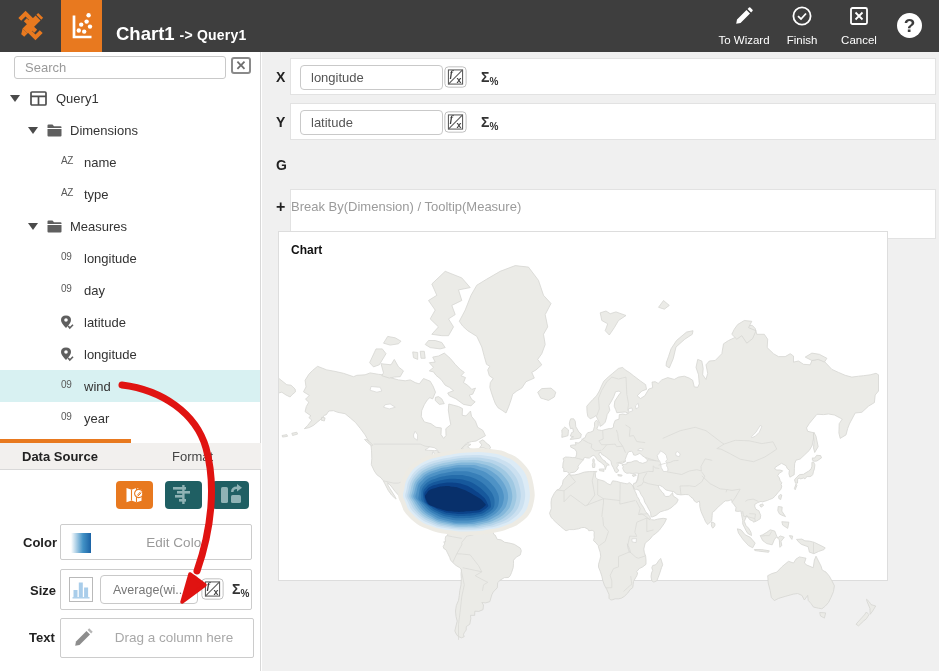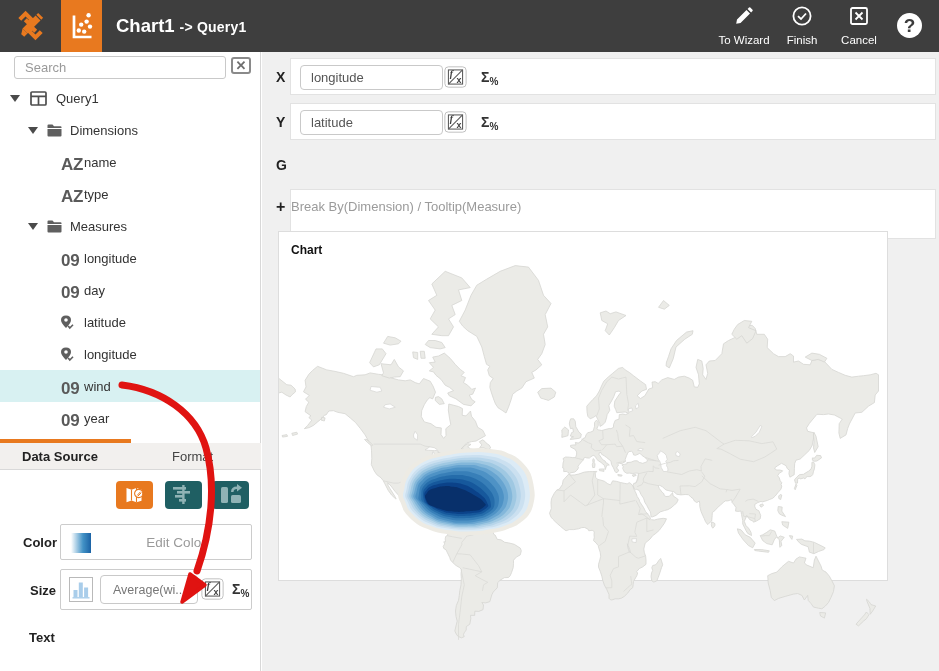--- a/index.html
+++ b/index.html
@@ -1,30 +1,30 @@
 <!DOCTYPE html>
 <html><head><meta charset="utf-8"><style>
 *{margin:0;padding:0;box-sizing:border-box}
 html,body{width:939px;height:671px;overflow:hidden;background:#fff;font-family:"Liberation Sans",sans-serif}
 .abs{position:absolute}
 #topbar{position:absolute;left:0;top:0;width:939px;height:52px;background:#3e3e3e}
 #logo{position:absolute;left:0;top:0;width:61px;height:52px}
 #ctab{position:absolute;left:61px;top:0;width:41px;height:52px;background:#e8791f}
-#title{position:absolute;left:116px;top:15px;color:#fff;font-size:18.5px;font-weight:bold}
+#title{position:absolute;left:116px;top:23px;color:#fff;font-size:18.5px;font-weight:bold}
 #title small{font-size:14px;font-weight:bold;letter-spacing:.2px}
 .topbtn{position:absolute;top:5px;width:70px;text-align:center;color:#fff}
 .topbtn .lbl{font-size:11.5px;margin-top:3px;font-weight:normal}
 #help{position:absolute;left:897px;top:13px;width:25px;height:25px;border-radius:50%;background:#fff;color:#3c3c3c;font-weight:bold;font-size:19px;text-align:center;line-height:25px}
 #leftpanel{position:absolute;left:0;top:52px;width:261px;height:619px;background:#fff;border-right:1px solid #d8d8d8}
 #search{position:absolute;left:14px;top:4px;width:212px;height:23px;border:1px solid #c9c9c9;border-radius:3px;color:#9a9a9a;font-size:13px;line-height:22px;padding-left:10px}
 #clearbtn{position:absolute;left:231px;top:5px;width:20px;height:17px;border:2px solid #8a8a8a;border-radius:3px;color:#6e6e6e;font-size:13px;font-weight:bold;text-align:center;line-height:14px}
 .trow{position:absolute;left:0;width:261px;height:32px;font-size:13px;color:#333}
 .trow .txt{position:absolute;top:9px}
 .tri{position:absolute;top:13px;width:0;height:0;border-left:5px solid transparent;border-right:5px solid transparent;border-top:7px solid #4a4a4a}
-.icontxt{position:absolute;top:9px;font-size:17px;font-weight:bold;color:#5a5a5a;letter-spacing:-0.3px}
+.icontxt{position:absolute;top:9px;font-size:10px;font-weight:normal;color:#5a5a5a;letter-spacing:-0.3px}
 #hl{position:absolute;left:0;top:318px;width:260px;height:32px;background:#d8f1f2}
 #orangebar{position:absolute;left:0;top:387px;width:131px;height:4px;background:#e8791f}
 #tabrow{position:absolute;left:0;top:391px;width:261px;height:27px;background:#f2f0ee;border-bottom:1px solid #d9d9d9;font-size:13px;color:#222}
 #tabrow .t1{position:absolute;left:22px;top:6px;font-weight:bold}
 #tabrow .t2{position:absolute;left:172px;top:6px;color:#444}
 .chbtn{position:absolute;top:429px;width:37px;height:28px;border-radius:4px}
 .lrow-label{position:absolute;font-size:13px;font-weight:bold;color:#222}
 .lbox{position:absolute;left:60px;width:192px;border:1px solid #ccc;border-radius:2px;background:#fff}
 #rightpanel{position:absolute;left:262px;top:52px;width:677px;height:619px;background:#f0f0f0}
 .rlab{position:absolute;left:14px;font-size:14px;font-weight:bold;color:#222}
@@ -214,20 +214,31 @@
   <svg class="fxbtn" style="left:140px;top:7px" width="26" height="25" viewBox="0 0 26 25">
 <rect x="1" y="1" width="24" height="23" rx="4" fill="#fff" stroke="#b9b9b9"></rect>
 <rect x="5" y="4.5" width="16" height="16" fill="none" stroke="#5a5a5a" stroke-width="1.2"></rect>
 <path d="M5,20.5 L21,4.5" stroke="#5a5a5a" stroke-width="1.2"></path>
 <text x="6.5" y="13" font-size="11" font-style="italic" font-weight="bold" fill="#3d3d3d" font-family="Liberation Serif,serif">f</text>
 <text x="14" y="19.5" font-size="10" font-weight="bold" fill="#3d3d3d" font-family="Liberation Sans,sans-serif">x</text>
 </svg>
   <div class="sig" style="left:171px;top:11px">Σ<i>%</i></div>
 </div>
 <div class="lrow-label" style="left:29px;top:578px">Text</div>
+<div class="lbox" style="top:566px;height:40px;width:194px">
+  <div style="position:absolute;left:12px;top:7px">
+    <svg width="22" height="22" viewBox="0 0 22 22">
+          <g fill="#8d8d8d">
+            <path d="M3,15.5 L13.5,5 L17,8.5 L6.5,19 L2.2,19.8 Z"></path>
+            <path d="M14.6,3.9 L16.2,2.3 L19.7,5.8 L18.1,7.4 Z" fill="#b5b5b5"></path>
+          </g>
+        </svg>
+  </div>
+  <div style="position:absolute;left:38px;width:150px;text-align:center;top:11px;font-size:13.5px;color:#a8a8a8">Drag a column here</div>
+</div>
 
 </div>
 
 <div id="rightpanel">
  <div class="rlab" style="top:17px">X</div>
  <div class="rbox" style="top:6px;height:37px">
    <div class="pill" style="left:9px;top:6px;width:143px;height:25px;line-height:24px;padding-left:10px">longitude</div>
    <svg class="fxbtn" style="left:153px;top:6px" width="26" height="25" viewBox="0 0 26 25">
 <rect x="1" y="1" width="24" height="23" rx="4" fill="#fff" stroke="#b9b9b9"></rect>
 <rect x="5" y="4.5" width="16" height="16" fill="none" stroke="#5a5a5a" stroke-width="1.2"></rect>

